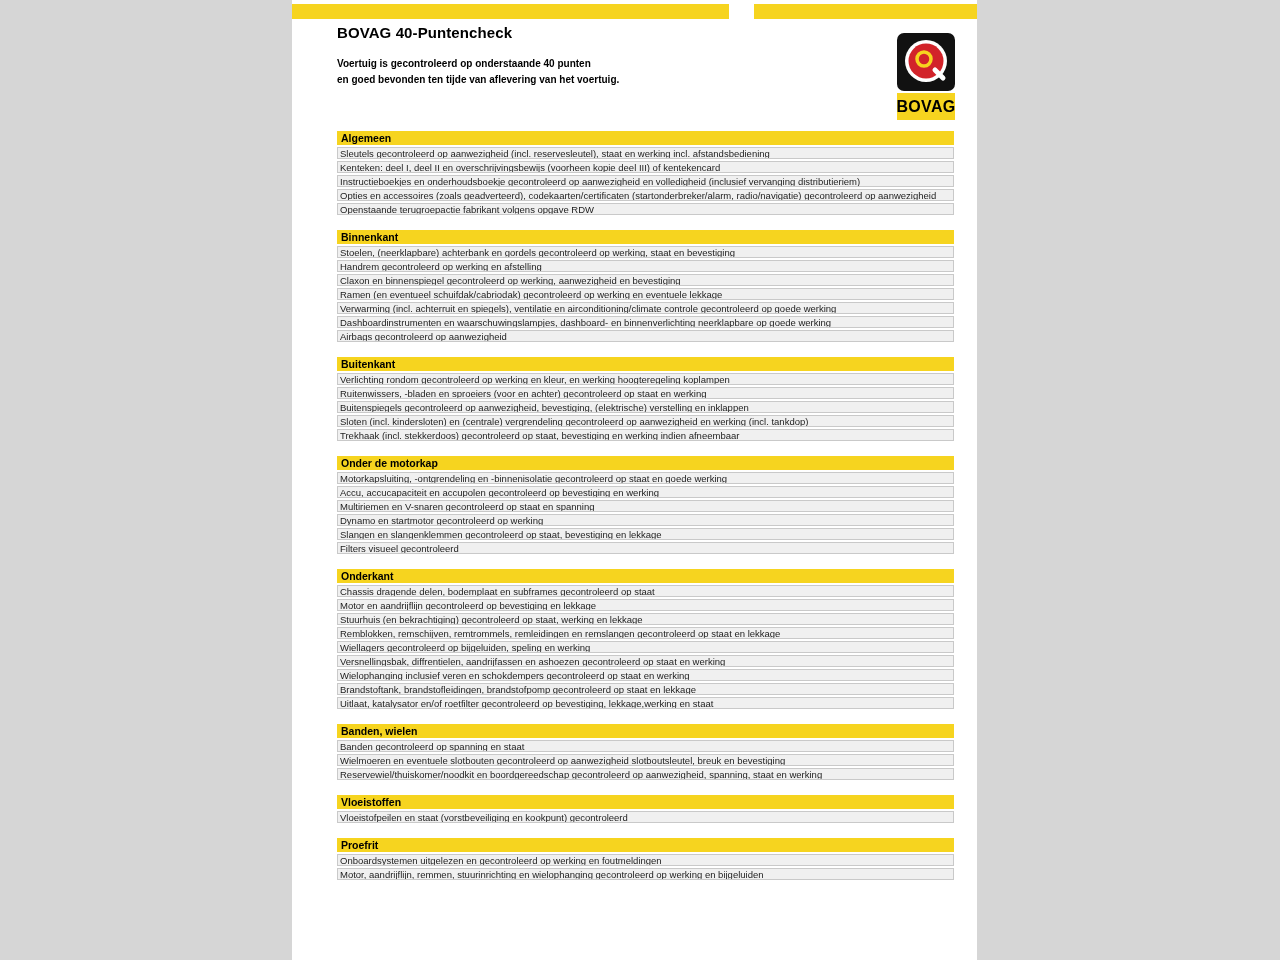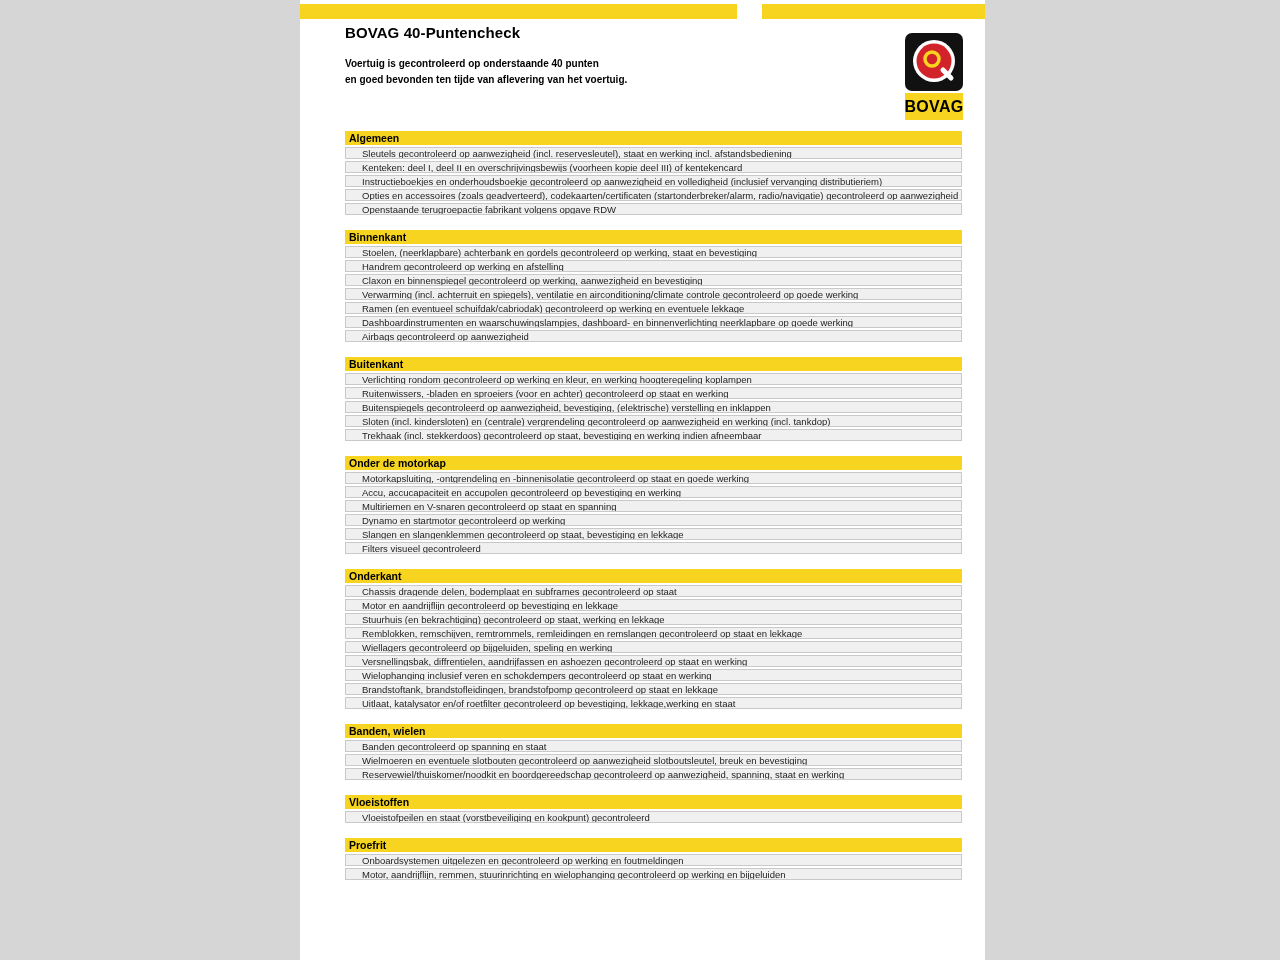--- a/index.html
+++ b/index.html
@@ -6,21 +6,21 @@
   html, body { width: 1280px; height: 960px; }
   body {
     background: #d6d6d6;
     font-family: "Liberation Sans", sans-serif;
     position: relative;
     overflow: hidden;
     color: #111;
   }
   .page {
     position: absolute;
-    left: 300px; top: 0;
+    left: 292px; top: 0;
     width: 685px; height: 960px;
     background: var(--page-bg, #ffffff);
   }
   .strip {
     position: absolute;
     top: 4px; height: 15px;
     background: var(--yellow, #f6d51f);
   }
   .strip.left  { left: 0;     width: 437px; }
   .strip.right { left: 462px; width: 223px; }
@@ -71,21 +71,21 @@
     padding: 0 4px;
   }
   .row {
     height: 12px;
     margin-top: 2px;
     background: var(--row-bg, #f0f0f0);
     border: 1px solid var(--row-border, #c9c9c9);
     font-size: 9.5px;
     color: #1c1c1c;
     display: flex; align-items: center;
-    padding: 0 16px;
+    padding: 0 2px;
     white-space: nowrap;
     overflow: hidden;
   }
 </style>
 </head>
 <body>
 
 <div class="page">
   <div class="strip left"></div>
   <div class="strip right"></div>
@@ -117,22 +117,22 @@
         <div class="row">Kenteken: deel I, deel II en overschrijvingsbewijs (voorheen kopie deel III) of kentekencard</div>
         <div class="row">Instructieboekjes en onderhoudsboekje gecontroleerd op aanwezigheid en volledigheid (inclusief vervanging distributieriem)</div>
         <div class="row">Opties en accessoires (zoals geadverteerd), codekaarten/certificaten (startonderbreker/alarm, radio/navigatie) gecontroleerd op aanwezigheid</div>
         <div class="row">Openstaande terugroepactie fabrikant volgens opgave RDW</div>
       </div>
       <div class="section">
         <div class="section-header">Binnenkant</div>
         <div class="row">Stoelen, (neerklapbare) achterbank en gordels gecontroleerd op werking, staat en bevestiging</div>
         <div class="row">Handrem gecontroleerd op werking en afstelling</div>
         <div class="row">Claxon en binnenspiegel gecontroleerd op werking, aanwezigheid en bevestiging</div>
+        <div class="row">Ramen (en eventueel schuifdak/cabriodak) gecontroleerd op werking en eventuele lekkage</div>
         <div class="row">Verwarming (incl. achterruit en spiegels), ventilatie en airconditioning/climate controle gecontroleerd op goede werking</div>
-        <div class="row">Ramen (en eventueel schuifdak/cabriodak) gecontroleerd op werking en eventuele lekkage</div>
         <div class="row">Dashboardinstrumenten en waarschuwingslampjes, dashboard- en binnenverlichting neerklapbare op goede werking</div>
         <div class="row">Airbags gecontroleerd op aanwezigheid</div>
       </div>
       <div class="section">
         <div class="section-header">Buitenkant</div>
         <div class="row">Verlichting rondom gecontroleerd op werking en kleur, en werking hoogteregeling koplampen</div>
         <div class="row">Ruitenwissers, -bladen en sproeiers (voor en achter) gecontroleerd op staat en werking</div>
         <div class="row">Buitenspiegels gecontroleerd op aanwezigheid, bevestiging, (elektrische) verstelling en inklappen</div>
         <div class="row">Sloten (incl. kindersloten) en (centrale) vergrendeling gecontroleerd op aanwezigheid en werking (incl. tankdop)</div>
         <div class="row">Trekhaak (incl. stekkerdoos) gecontroleerd op staat, bevestiging en werking indien afneembaar</div>

